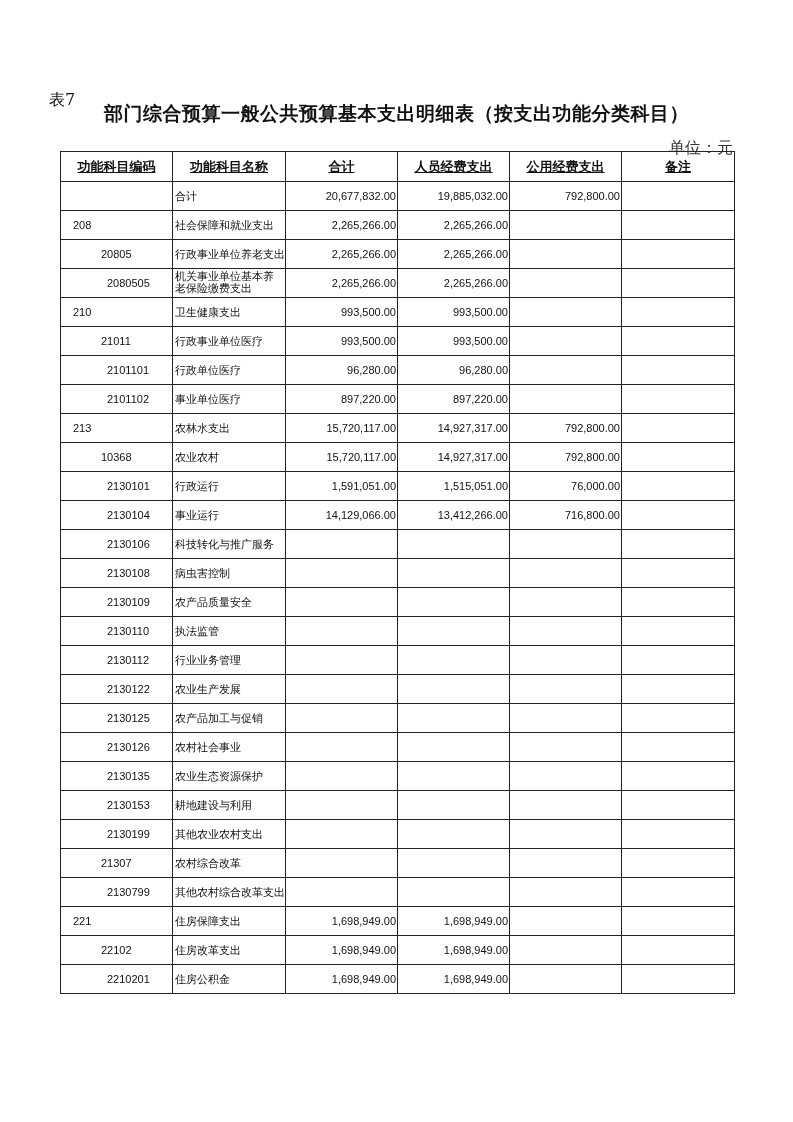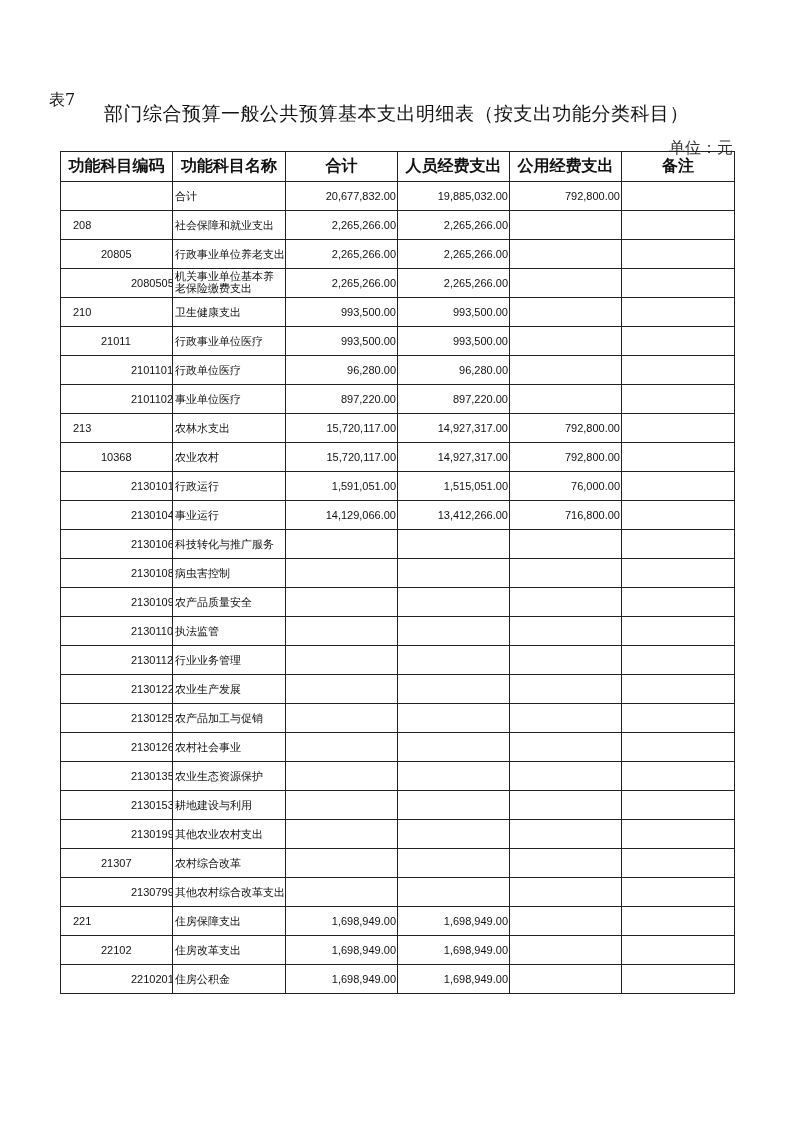--- a/index.html
+++ b/index.html
@@ -1,26 +1,26 @@
 <!DOCTYPE html>
 <html><head>
 <meta charset="utf-8">
 <style>
   html, body { margin:0; padding:0; background:#fff; }
   body { width:793px; height:1122px; position:relative; font-family:"DejaVu Serif", serif; color:#111; overflow:hidden; }
   .table-no { position:absolute; left:49px; top:90px; font-size:16px; }
-  .title { position:absolute; left:0; width:793px; top:101px; text-align:center; font-size:19px; font-weight:normal; letter-spacing:0.5px; }
+  .title { position:absolute; left:0; width:793px; top:101px; text-align:center; font-size:19px; font-weight:bold; letter-spacing:0.5px; }
   .unit { position:absolute; right:60px; top:138px; font-size:16px; color:#333; }
   table { position:absolute; left:60px; top:151px; border-collapse:collapse; table-layout:fixed; width:674px; }
   td, th { border:1.5px solid #222; height:28px; padding:0 2px; font-size:11px; overflow:hidden; white-space:nowrap; }
-  th { font-weight:bold; font-size:16px; text-align:center; height:29px; }
+  th { font-weight:bold; font-size:13px; text-align:center; height:29px;text-decoration:underline; }
   td.code { font-family:"Liberation Sans", sans-serif; font-size:11px; }
   td.code.l1 { padding-left:12px; }
   td.code.l2 { padding-left:40px; }
-  td.code.l3 { padding-left:70px; }
+  td.code.l3 { padding-left:46px; }
   td.name { font-size:11px; padding-left:2px; }
   td.name.wrap { white-space:normal; line-height:12px; }
   td.num { text-align:right; font-family:"Liberation Sans", sans-serif; font-size:11px; padding-right:1px; }
 </style>
 </head>
 <body>
 
 <div class="table-no">表7</div>
 <div class="title">部门综合预算一般公共预算基本支出明细表（按支出功能分类科目）</div>
 <div class="unit">单位：元</div>

